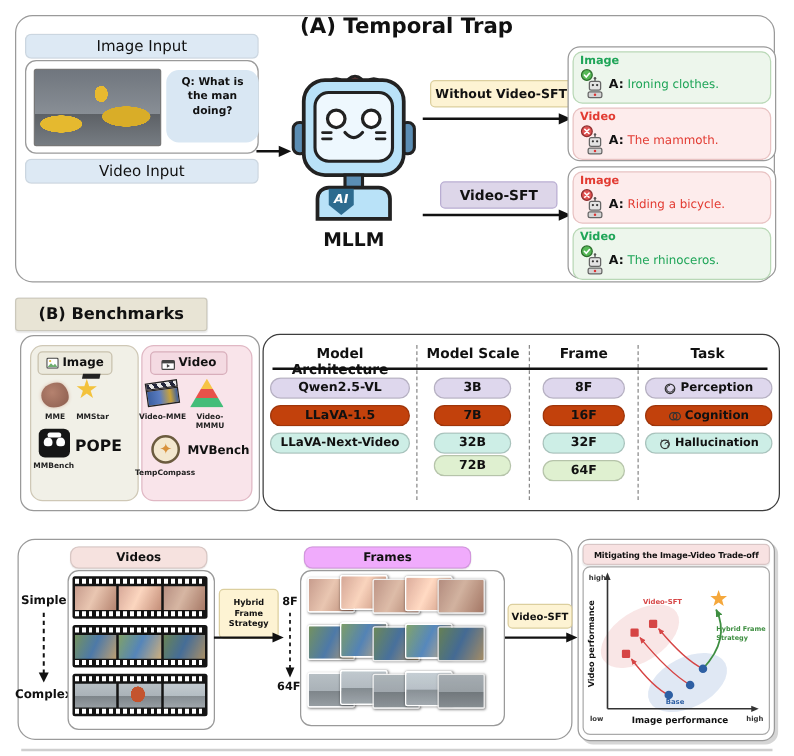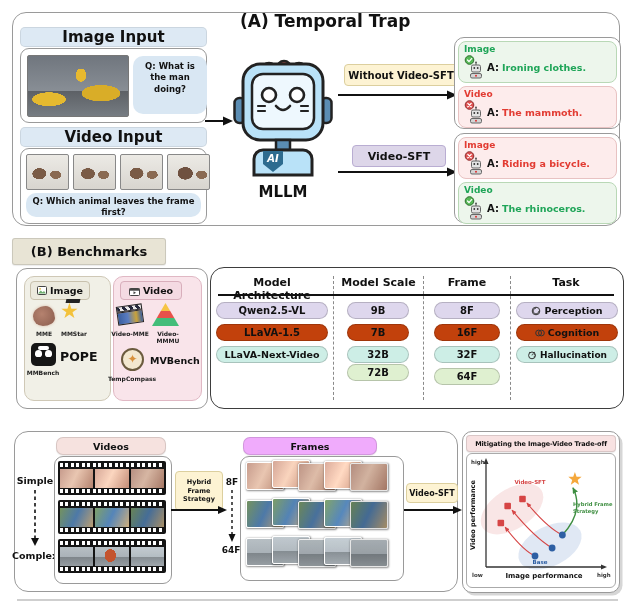--- a/index.html
+++ b/index.html
@@ -4,31 +4,31 @@
 <style>
   html,body{margin:0;padding:0;background:#fff;}
   body{width:635px;height:605px;position:relative;font-family:"DejaVu Sans",sans-serif;color:#111;}
   #canvas{position:absolute;left:0;top:0;width:635px;height:605px;overflow:hidden;background:#fff;}
   .abs{position:absolute;}
   .panel{position:absolute;background:#fff;border:1.5px solid #9a9a9a;border-radius:14px;}
   .box{position:absolute;background:#fff;border:1px solid #9a9a9a;border-radius:9px;}
   .hdr{position:absolute;display:flex;align-items:center;justify-content:center;font-weight:bold;border:1px solid rgba(0,0,0,.12);box-shadow:0 1px 1px rgba(0,0,0,.08);}
   .chip{position:absolute;display:flex;align-items:center;justify-content:center;font-weight:bold;border-radius:4px;border:1px solid rgba(0,0,0,.15);}
   .qbubble{position:absolute;background:#d9e7f3;border-radius:10px;font-size:8.5px;font-weight:bold;padding:5px 4px;line-height:1.35;text-align:center;}
-  .subhdr{position:absolute;background:#dde9f4;border-radius:5px;text-align:center;font-weight:bold;font-size:15px;line-height:18px;border:1px solid rgba(0,0,0,.08);}
+  .subhdr{position:absolute;background:#dde9f4;border-radius:5px;text-align:center;font-weight:normal;font-size:12px;line-height:18px;border:1px solid rgba(0,0,0,.08);}
   
   .agroup{position:absolute;width:167px;border:1px solid #9a9a9a;border-radius:10px;background:#fff;padding:3px;box-sizing:border-box;display:flex;flex-direction:column;gap:3px;}
   .acard{position:relative;flex:1;border-radius:8px;padding:2px 5px;box-sizing:border-box;}
   .acard.good{background:#edf6ec;border:1px solid #b9d8b6;}
   .acard.bad{background:#fdecec;border:1px solid #e8c2c2;}
   .amod{font-size:9px;font-weight:bold;line-height:11px;}
   .amod.g{color:#1fa558;} .amod.r{color:#e23b32;}
   .arow{display:flex;align-items:center;gap:3px;margin-top:0px;}
   .apfx{font-size:10px;font-weight:bold;color:#111;}
-  .atxt{font-size:9.5px;font-weight:bold;}
+  .atxt{font-size:9.5px;font-weight:normal;}
   .atxt.g{color:#1fa558;} .atxt.r{color:#e23b32;}
   
   .bsub{position:absolute;border-radius:10px;}
   .bchip{position:absolute;display:flex;align-items:center;justify-content:center;gap:3px;font-weight:bold;font-size:9.5px;border-radius:4px;border:1px solid rgba(0,0,0,.15);}
   .blab{position:absolute;font-size:6px;font-weight:bold;text-align:center;color:#222;}
   
   .cdash{position:absolute;border-left:1.5px dashed #8a8a8a;width:0;}
   .chead{position:absolute;text-align:center;font-weight:bold;font-size:11px;}
   .pill{position:absolute;height:17px;border-radius:9px;border:1px solid rgba(0,0,0,.18);display:flex;align-items:center;justify-content:center;font-size:10px;font-weight:bold;box-sizing:border-box;gap:3px;}
   .purple{background:#ded7ed;} .peach{background:#c2410c;} .teal{background:#cdeee6;} .green{background:#dff0d0;}
@@ -64,32 +64,20 @@
       radial-gradient(ellipse 27px 11px at 21% 72%,#e5b92f 62%,transparent 63%),
       radial-gradient(ellipse 31px 13px at 73% 62%,#d9ad28 62%,transparent 63%),
       linear-gradient(180deg,#70767e 0%,#888e95 58%,#5d6166 59%,#767c82 100%);"></div>
     <div class="qbubble" style="left:112px;top:7px;width:66px;height:48px;">
       <span>Q:</span>
       <span>What is the man doing?</span>
     </div>
   </div>
 
   <div class="subhdr" style="left:20px;top:127px;width:185px;height:18px;">Video Input</div>
-  <div class="box" style="left:20px;top:148px;width:185px;height:74px;">
-    <div class="abs" style="left:5px;top:5px;display:flex;gap:4px;">
-      <div style="width:41px;height:34px;border:1px solid #888;border-radius:2px;background:radial-gradient(ellipse 10px 8px at 30% 55%,#7a5b46 68%,transparent 70%),radial-gradient(ellipse 8px 6px at 70% 58%,#8a6a52 68%,transparent 70%),linear-gradient(#eceae5,#d8d5cf);"></div>
-      <div style="width:41px;height:34px;border:1px solid #888;border-radius:2px;background:radial-gradient(ellipse 10px 8px at 34% 55%,#7a5b46 68%,transparent 70%),radial-gradient(ellipse 8px 6px at 72% 58%,#8a6a52 68%,transparent 70%),linear-gradient(#eceae5,#d8d5cf);"></div>
-      <div style="width:41px;height:34px;border:1px solid #888;border-radius:2px;background:radial-gradient(ellipse 10px 8px at 38% 54%,#7a5b46 68%,transparent 70%),radial-gradient(ellipse 8px 6px at 76% 58%,#8a6a52 68%,transparent 70%),linear-gradient(#eceae5,#d8d5cf);"></div>
-      <div style="width:41px;height:34px;border:1px solid #888;border-radius:2px;background:radial-gradient(ellipse 11px 9px at 42% 54%,#6f5140 68%,transparent 70%),radial-gradient(ellipse 8px 6px at 82% 58%,#8a6a52 68%,transparent 70%),linear-gradient(#eceae5,#d8d5cf);"></div>
-    </div>
-    <div class="qbubble" style="left:5px;top:44px;width:167px;height:18px;padding:3px 4px;">
-      <span>Q:</span>
-      <span>Which animal leaves the frame first?</span>
-    </div>
-  </div>
 
   <svg class="harrow" style="left:205px;top:114px;" width="28" height="14">
     <line x1="0" y1="7" x2="19" y2="7" stroke="#111" stroke-width="2"></line>
       <polygon points="18,2.5 28,7 18,11.5" fill="#111"></polygon>
   </svg>
 
   <svg class="abs" style="left:233px;top:54px;" width="100" height="128" viewBox="0 0 100 128">
     <circle cx="36" cy="16" r="7" fill="#e06060" stroke="#222" stroke-width="2.5"></circle>
     <circle cx="51" cy="14" r="7" fill="#e06060" stroke="#222" stroke-width="2.5"></circle>
     <circle cx="66" cy="16" r="7" fill="#e06060" stroke="#222" stroke-width="2.5"></circle>
@@ -253,21 +241,21 @@
   <div class="chead" style="left:214px;top:276px;width:116px;">Model Architecture</div>
   <div class="chead" style="left:337px;top:276px;width:83px;">Model Scale</div>
   <div class="chead" style="left:427px;top:276px;width:80px;">Frame</div>
   <div class="chead" style="left:514px;top:276px;width:104px;">Task</div>
   <div class="abs" style="left:218px;top:294px;width:396px;height:2px;background:#111;"></div>
 
   <div class="pill purple" style="left:216px;top:302px;width:112px;">Qwen2.5-VL</div>
   <div class="pill peach" style="left:216px;top:324px;width:112px;">LLaVA-1.5</div>
   <div class="pill teal" style="left:216px;top:346px;width:112px;font-size:9.5px;">LLaVA-Next-Video</div>
 
-  <div class="pill purple" style="left:347px;top:302px;width:62px;">9B</div>
+  <div class="pill purple" style="left:347px;top:302px;width:62px;">3B</div>
   <div class="pill peach" style="left:347px;top:324px;width:62px;">7B</div>
   <div class="pill teal" style="left:347px;top:346px;width:62px;">32B</div>
   <div class="pill green" style="left:347px;top:364px;width:62px;">72B</div>
 
   <div class="pill purple" style="left:434px;top:302px;width:66px;">8F</div>
   <div class="pill peach" style="left:434px;top:324px;width:66px;">16F</div>
   <div class="pill teal" style="left:434px;top:346px;width:66px;">32F</div>
   <div class="pill green" style="left:434px;top:368px;width:66px;">64F</div>
 
   <div class="pill purple" style="left:516px;top:302px;width:102px;font-size:9.5px;">

